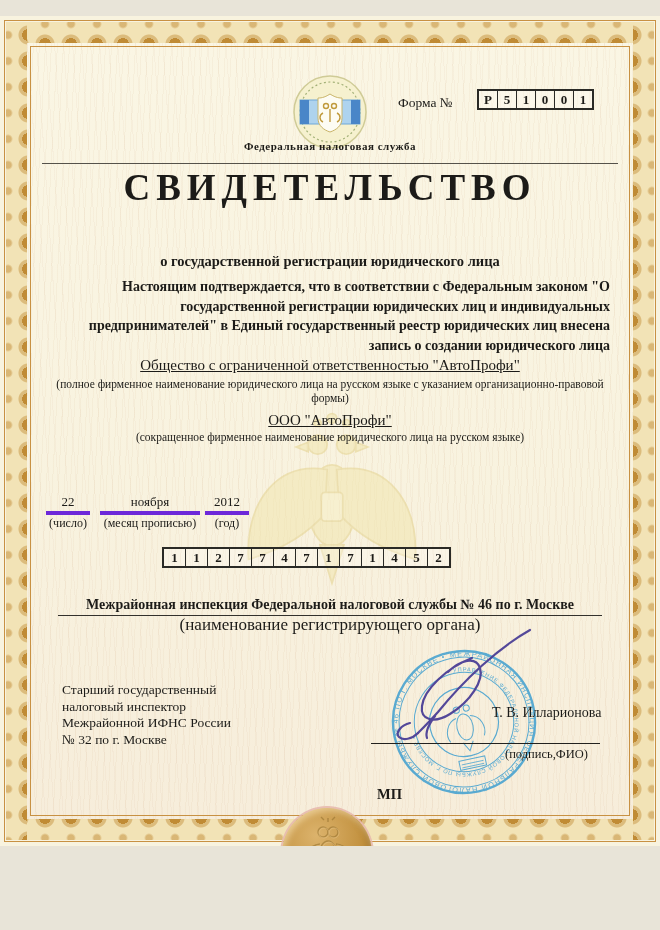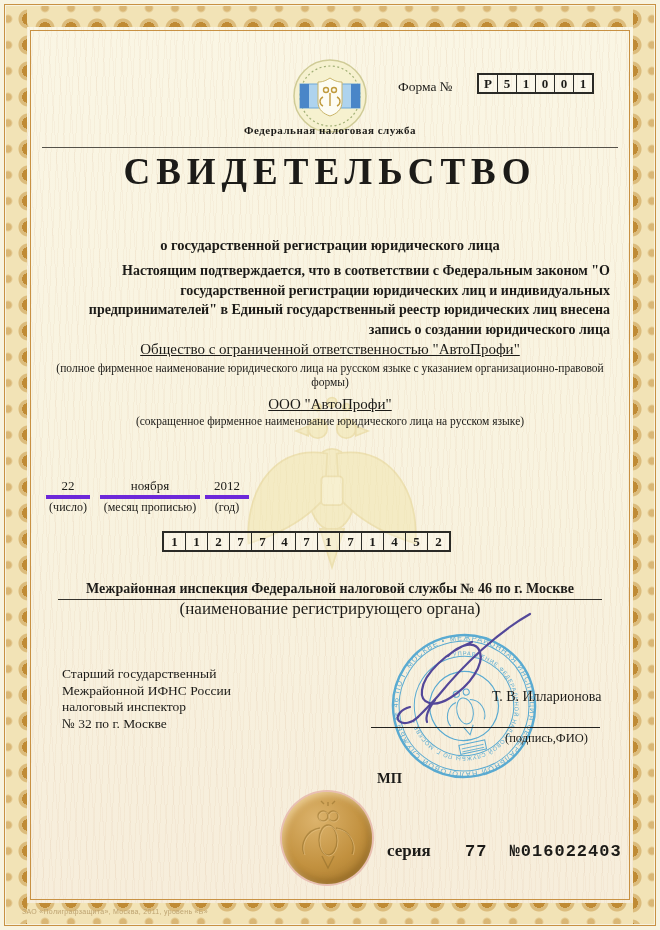--- a/index.html
+++ b/index.html
@@ -1,17 +1,17 @@
 <!DOCTYPE html>
 <html lang="ru" style="--page-cream: #f8f3df; --frame-gold: #c89143; --stamp-blue: #3f9fd0; --ink-blue: #4b3f96; --seal-gold: #c2913f; --text-black: #1c1b18;"><head>
 <meta charset="utf-8">
 <style>
   html,body{margin:0;padding:0;background:#e8e4d8;}
   .page{
-    position:relative; width:660px; height:930px; margin:0 auto;
+    position:relative; width:660px; height:830px; margin:16px auto;
     background:var(--page-cream,#f8f3df);
     font-family:"Liberation Serif", serif;
     color:var(--text-black,#1c1b18);
     overflow:hidden;
   }
   
   .texture{
     position:absolute; inset:27px; z-index:0; pointer-events:none;
     background:
       repeating-linear-gradient(93deg, rgba(201,160,110,.08) 0 1px, transparent 1px 6px),
@@ -191,22 +191,22 @@
       <span>5</span>
       <span>2</span>
     </div>
 
   <div class="abs center authority-name">Межрайонная инспекция Федеральной налоговой службы № 46 по г. Москве</div>
   <div class="abs authority-line"></div>
   <div class="abs center authority-caption caption">(наименование регистрирующего органа)</div>
 
   <div class="abs official-block">
       <div>Старший государственный</div>
+      <div>налоговый инспектор</div>
       <div>Межрайонной ИФНС России</div>
-      <div>налоговый инспектор</div>
       <div>№ 32 по г. Москве</div>
     </div>
 
   <div class="abs stamp-wrap">
     <svg viewBox="0 0 150 150" width="152" height="152">
       <defs>
         <path id="ringA" d="M75,10 a65,65 0 1,1 -0.02,0" fill="none"></path>
         <path id="ringB" d="M75,25 a50,50 0 1,1 -0.02,0" fill="none"></path>
       </defs>
       <g fill="none" stroke="var(--stamp-blue,#3f9fd0)">

